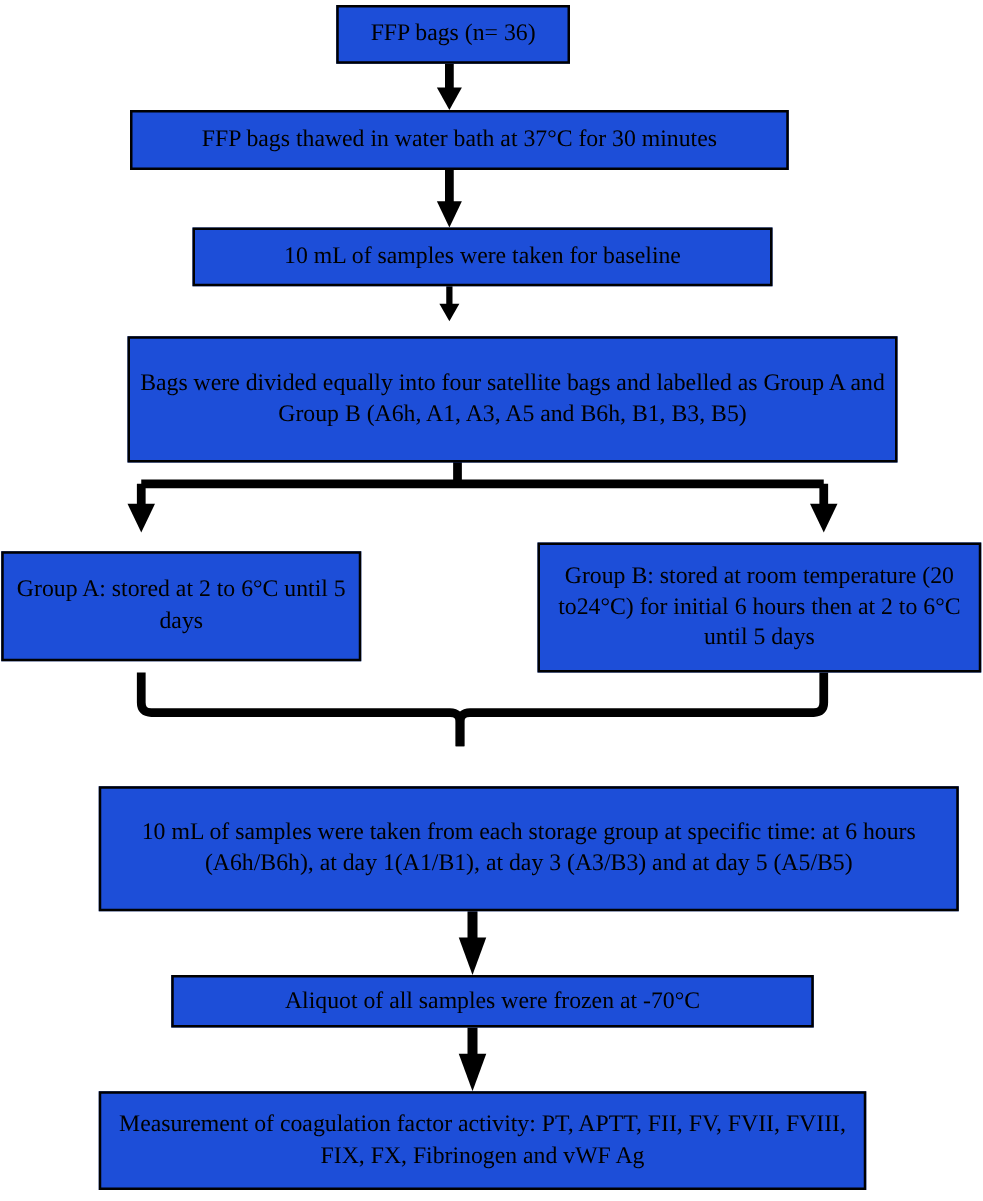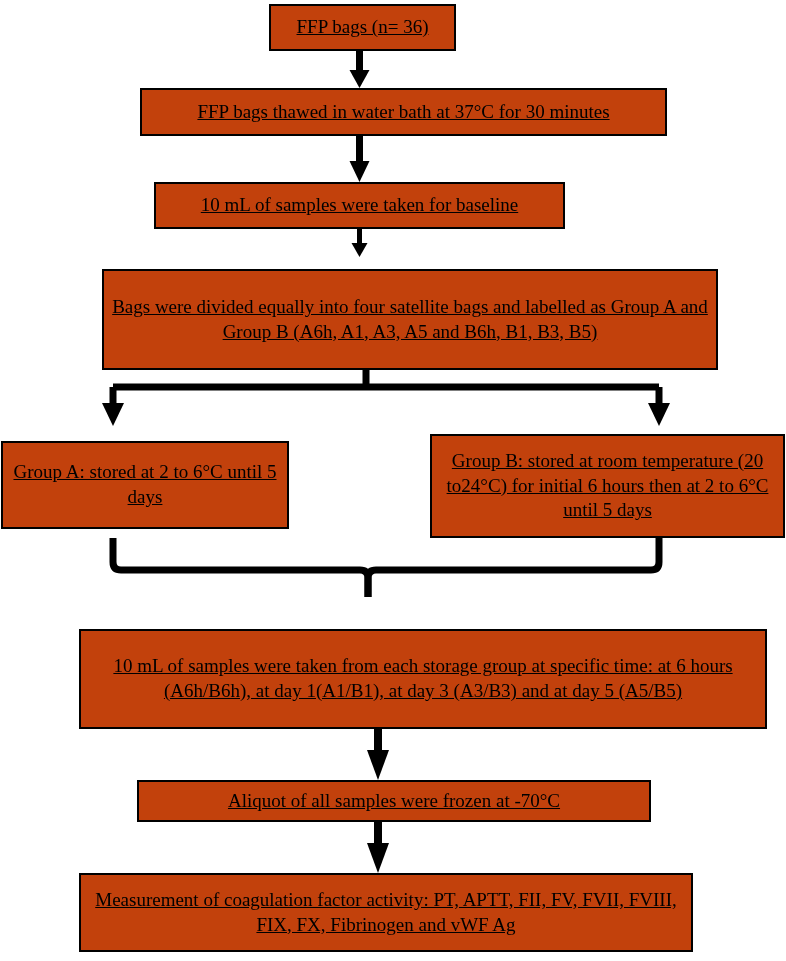--- a/index.html
+++ b/index.html
@@ -19,44 +19,43 @@
     position: absolute;
     left: 0;
     top: 0;
     width: 786px;
     height: 961px;
     pointer-events: none;
   }
   .node {
     position: absolute;
     box-sizing: border-box;
-    background: #c2410c;
+    background: #1d4ed8;
     border: 2px solid #000000;
     color: #000000;
     display: flex;
     align-items: center;
     justify-content: center;
     text-align: center;
     z-index: 2;
-    text-decoration: underline;
   }
   .node .txt {
     display: block;
     width: 100%;
     padding: 0 8px;
     box-sizing: border-box;
     font-size: 19px;
     line-height: 1.30;
     white-space: pre-line;
   }
 
   
   #n-ffp-bags      { left: 269px; top: 4px;   width: 187px; height: 47px; }
-  #n-thawed        { left: 104px; top: 88px;  width: 527px; height: 48px; margin-left: 36px; }
-  #n-baseline      { left: 154px; top: 182px; width: 411px; height: 47px; }
+  #n-thawed        { left: 104px; top: 88px;  width: 527px; height: 48px; }
+  #n-baseline      { left: 154px; top: 182px; width: 464px; height: 47px; }
   #n-divided       { left: 102px; top: 269px; width: 616px; height: 101px; }
   #n-group-a       { left: 1px;   top: 441px; width: 288px; height: 88px; }
   #n-group-b       { left: 430px; top: 434px; width: 355px; height: 104px; justify-content: center; }
   #n-timepoints    { left: 79px;  top: 629px; width: 688px; height: 100px; }
   #n-aliquot       { left: 137px; top: 780px; width: 514px; height: 42px; }
   #n-measurement   { left: 79px;  top: 873px; width: 614px; height: 79px; text-align: center; }
 </style>
 </head>
 <body>
 

